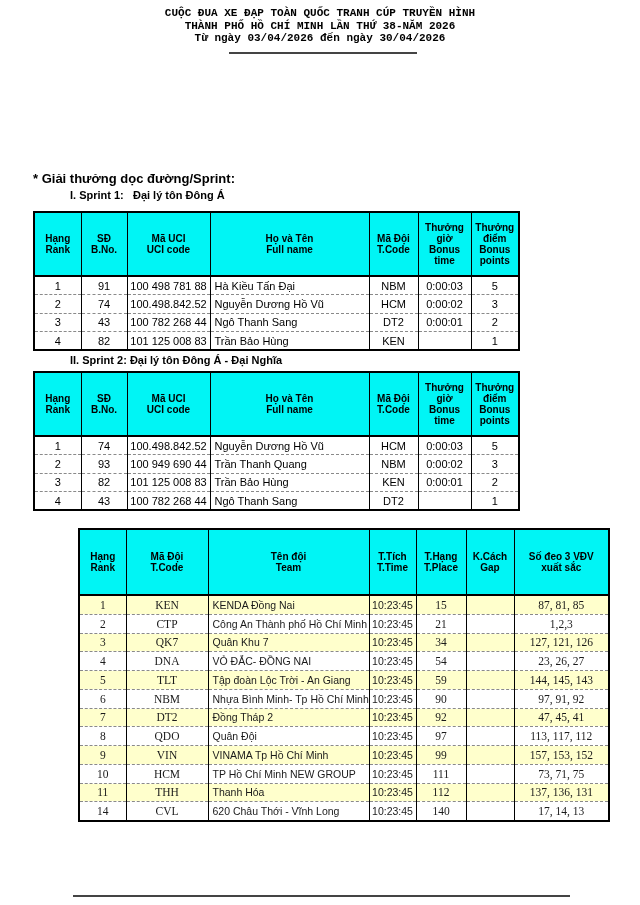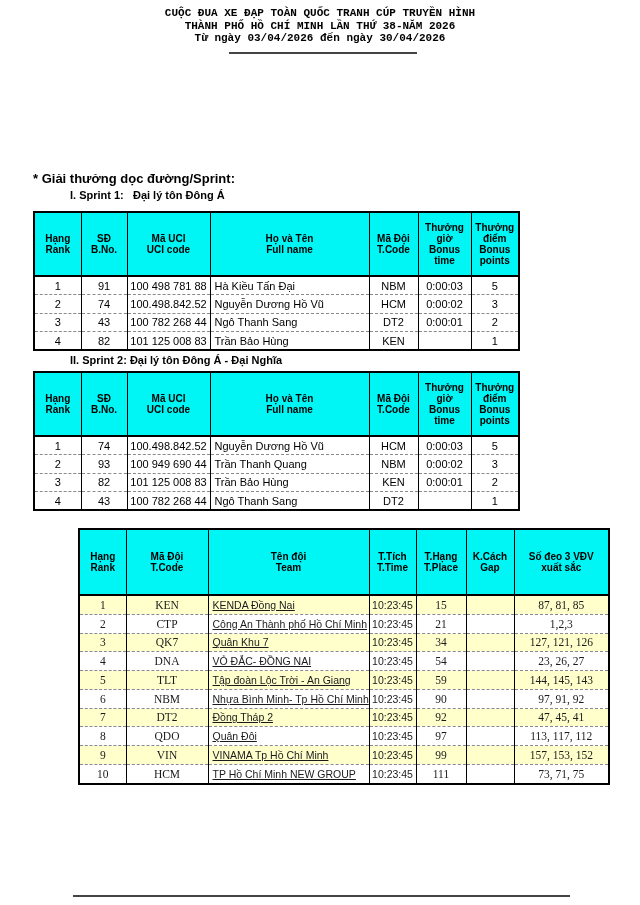--- a/index.html
+++ b/index.html
@@ -61,21 +61,21 @@
     height:17.75px;
     border-left:1px solid var(--line);border-right:1px solid var(--line);
     border-bottom:1px dashed var(--dash);
     text-align:center;vertical-align:middle;
     padding:0 2px;overflow:hidden;white-space:nowrap;
     font-family:"Liberation Serif",serif;font-size:11.5px;color:#1a1a1a;
   }
   .team-table tbody tr:nth-child(odd) td{background:var(--alt-bg);}
   .team-table td.team-name{
     font-family:"Liberation Sans",sans-serif;font-size:10.5px;
-    text-align:left;padding-left:4px;text-decoration:underline;
+    text-align:left;padding-left:4px;
   }
   .team-table td.t-time{
     font-family:"Liberation Sans",sans-serif;font-size:10.5px;margin-top:22px;
   }
   .bottom-rule{
     position:absolute;top:895px;left:73px;width:497px;height:0;
     border-top:2px solid var(--rule);
   }
 </style>
 </head>
@@ -352,18 +352,36 @@
         </tr>
         <tr>
           <td>10</td>
           <td>HCM</td>
           <td class="team-name">TP Hồ Chí Minh NEW GROUP</td>
           <td class="t-time">10:23:45</td>
           <td>111</td>
           <td></td>
           <td>73, 71, 75</td>
         </tr>
+        <tr>
+          <td>11</td>
+          <td>THH</td>
+          <td class="team-name">Thanh Hóa</td>
+          <td class="t-time">10:23:45</td>
+          <td>112</td>
+          <td></td>
+          <td>137, 136, 131</td>
+        </tr>
+        <tr>
+          <td>14</td>
+          <td>CVL</td>
+          <td class="team-name">620 Châu Thới - Vĩnh Long</td>
+          <td class="t-time">10:23:45</td>
+          <td>140</td>
+          <td></td>
+          <td>17, 14, 13</td>
+        </tr>
       </tbody>
   </table>
 
   <div class="bottom-rule"></div>
 
 </div>
 
 </body></html>

